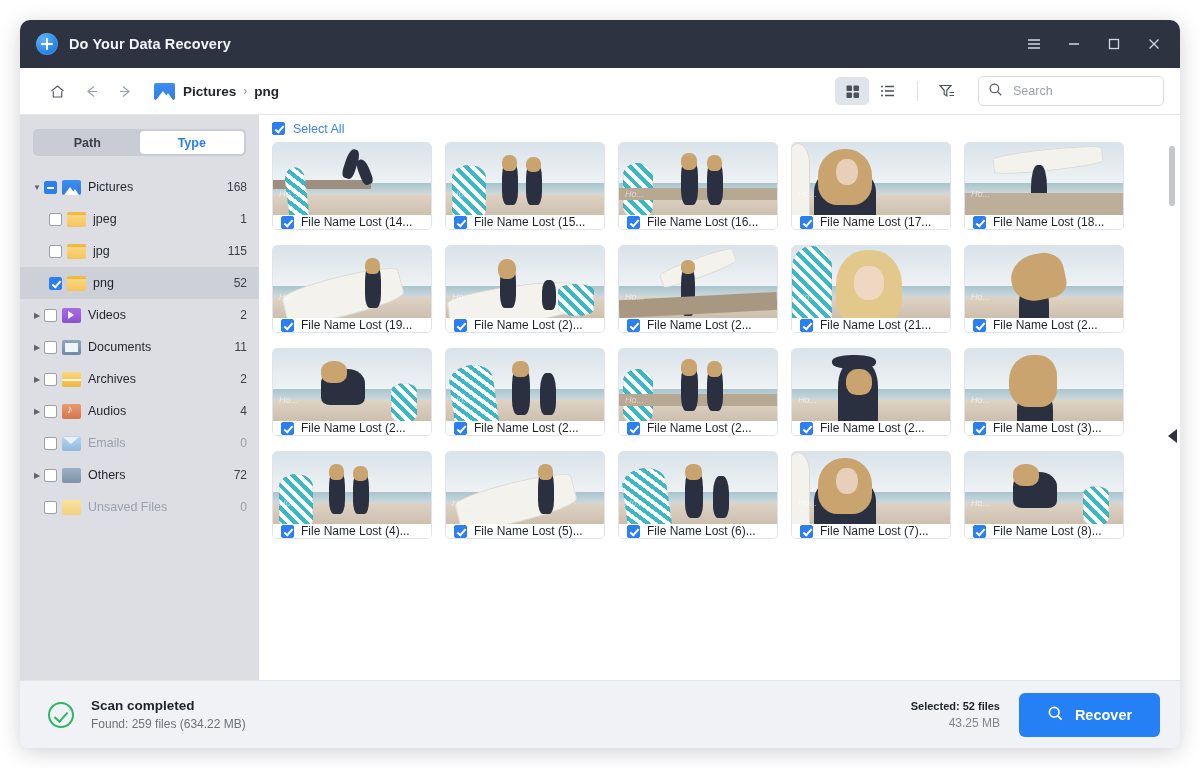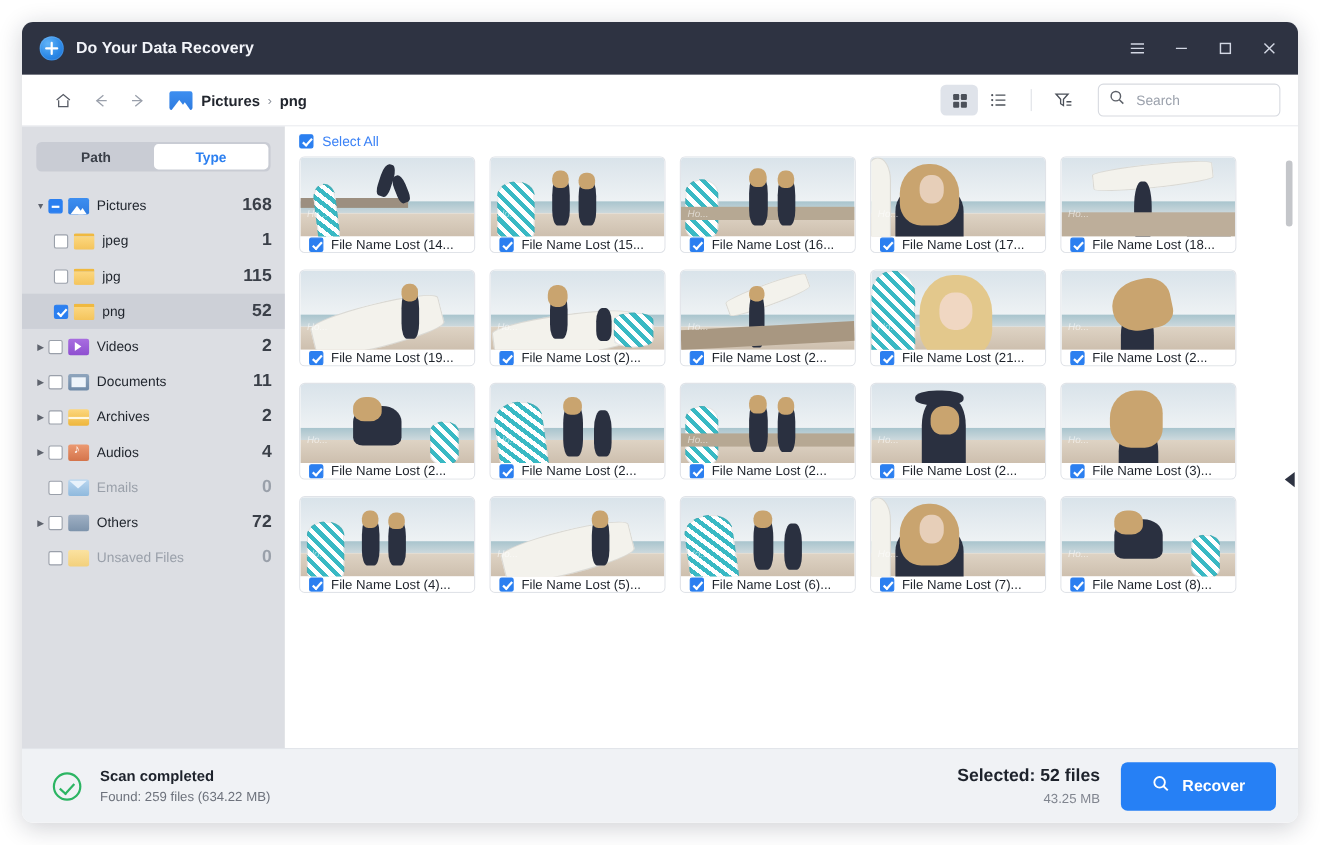--- a/index.html
+++ b/index.html
@@ -97,21 +97,21 @@
   .tb-right { margin-left: auto; display: flex; align-items: center; gap: 2px; }
   .view-btn {
     width: 34px; height: 28px; border-radius: 5px;
     display: flex; align-items: center; justify-content: center;
     color: #4b5059;
   }
   .view-btn.active { background: #dfe3ea; }
   .tb-divider { width: 1px; height: 20px; background: #dfe1e6; margin: 0 10px; }
   .search-box {
     margin-left: 12px;
-    width: 166px; height: 30px;
+    width: 186px; height: 30px;
     border: 1px solid #d7dae0; border-radius: 5px;
     display: flex; align-items: center; padding: 0 9px;
     background: #fff;
   }
   .search-ph { margin-left: 10px; font-size: 12.5px; color: #9ba1ac; }
 
   
   .body { flex: 1; display: flex; min-height: 0; }
 
   
@@ -172,21 +172,21 @@
   .ficon.archives { background: linear-gradient(#fcd77f,#eeb63c); }
   .ficon.archives::after { content:""; position:absolute; left:0; top:7px; width:100%; height:2px; background:#fff7e0; }
   .ficon.audios { background: linear-gradient(#ec9a72,#d4744b); }
   .ficon.audios::after { content:"\266A"; position:absolute; left:5px; top:-1px; color:#fff; font-size:11px; }
   .ficon.emails { background: linear-gradient(#b9d6ef,#8fb9dd); }
   .ficon.emails::after { content:""; position:absolute; left:1px; top:1px; border-left:8px solid transparent; border-right:8px solid transparent; border-top:7px solid #e8f2fb; }
   .ficon.others { background: linear-gradient(#9fb0c4,#7d93ab); }
   .ficon.unsaved { background: linear-gradient(#fbe2a0,#f2d07c); }
   .tree-label { flex: 1; white-space: nowrap; overflow: hidden; }
   .tree-label.dim { color: #9aa0aa; }
-  .tree-count { font-size: 16px; color: #3a3f48; font-weight: bold; }
+  .tree-count { font-size: 12px; color: #3a3f48; }
   .tree-count.dim { color: #9aa0aa; }
 
   
   .content {
     flex: 1; min-width: 0; position: relative;
     background: #ffffff; display: flex; flex-direction: column;
   }
   .selbar { height: 27px; flex: 0 0 27px; display: flex; align-items: center; padding-left: 13px; }
   .selbar .cb { margin-right: 8px; }
   .selbar-label { font-size: 12.5px; color: #3b82f6; }
@@ -245,21 +245,21 @@
   .status-ico::after {
     content:""; position:absolute; left:7px; top:5px;
     width:6px; height:11px; border: solid #2cb563; border-width: 0 2px 2px 0;
     transform: rotate(42deg);
   }
   .status-text { margin-left: 17px; }
   .status-title { font-size: 13.5px; font-weight: bold; color: #1d222b; }
   .status-sub { font-size: 12px; color: #6d727c; margin-top: 4px; }
   .status-right { margin-left: auto; display: flex; align-items: center; }
   .sel-info { text-align: right; margin-right: 19px; }
-  .sel-count { font-size: 16px; font-weight: bold; color: #1d222b; }
+  .sel-count { font-size: 11px; font-weight: bold; color: #1d222b; }
   .sel-size { font-size: 12px; color: #80858f; margin-top: 4px; }
   .recover-btn {
     width: 141px; height: 44px; border-radius: 6px;
     background: #2680f5; color: #fff;
     display: flex; align-items: center; justify-content: center;
     gap: 11px; font-size: 14.5px; font-weight: bold;
     border: none;
     font-family: "Liberation Sans", sans-serif;
   }
 </style>

